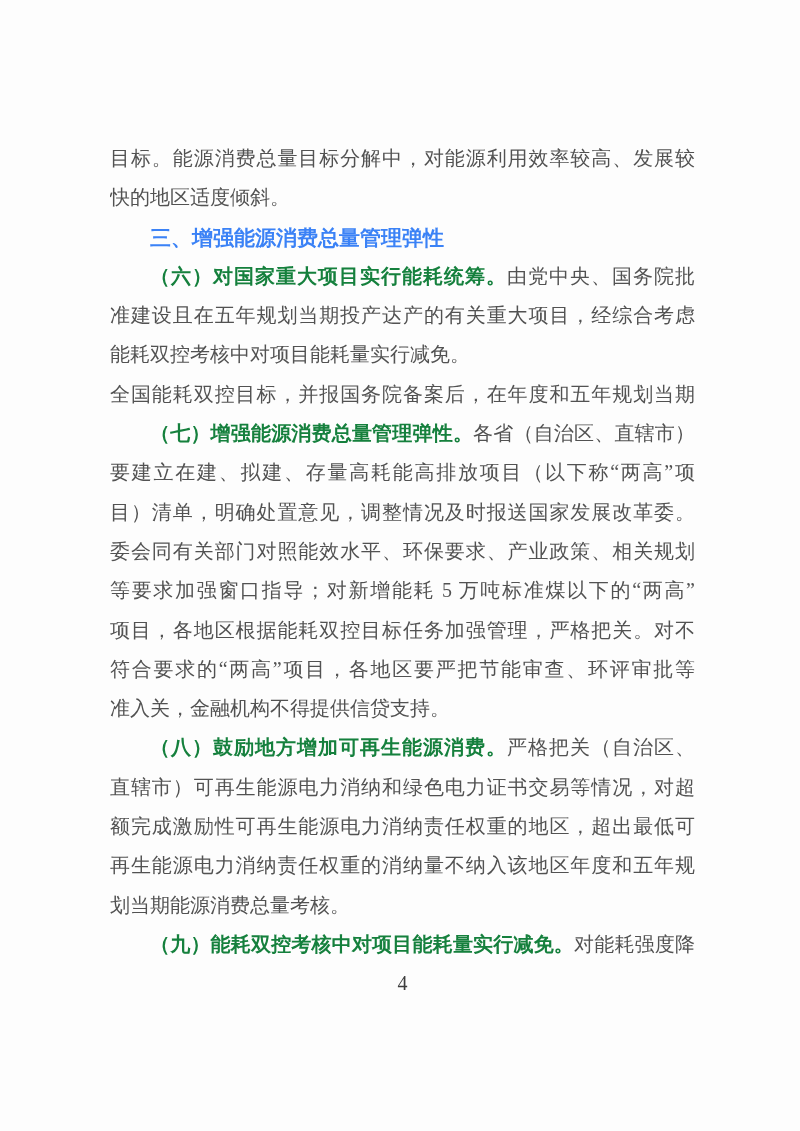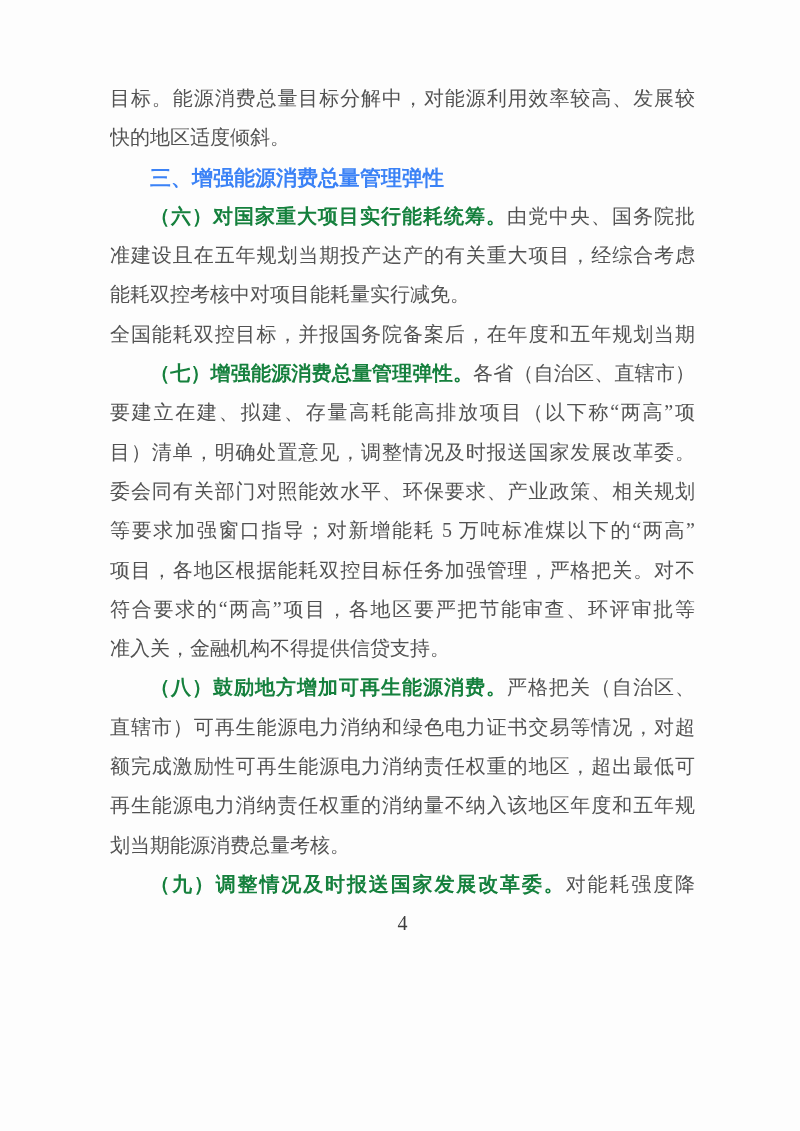--- a/index.html
+++ b/index.html
@@ -6,22 +6,23 @@
   .page {
     position: relative;
     width: 800px;
     height: 1131px;
     background: #fdfdfd;
     font-family: "Liberation Serif", "DejaVu Serif", serif;
     overflow: hidden;
     box-sizing: border-box;
   }
   .content {
-    padding: 79px 105px 0 110px;
+    padding: 103px 105px 0 110px;
     box-sizing: border-box;
+    margin-top: 36px;
   }
   .line {
     font-size: 20px;
     line-height: 39.3px;
     height: 39.3px;
     color: #525252;
     text-align: justify;
     text-align-last: justify;
     overflow: hidden;
     white-space: nowrap;
@@ -87,19 +88,19 @@
 
     <div class="paragraph">
       <div class="line indent"><span class="lead">（八）鼓励地方增加可再生能源消费。</span><span>严格把关（自治区、</span></div>
       <div class="line"><span>直辖市）可再生能源电力消纳和绿色电力证书交易等情况，对超</span></div>
       <div class="line"><span>额完成激励性可再生能源电力消纳责任权重的地区，超出最低可</span></div>
       <div class="line"><span>再生能源电力消纳责任权重的消纳量不纳入该地区年度和五年规</span></div>
       <div class="line last"><span>划当期能源消费总量考核。</span></div>
     </div>
 
     <div class="paragraph">
-      <div class="line indent"><span class="lead">（九）调整情况及时报送国家发展改革委。</span><span>对能耗强度降</span></div>
+      <div class="line indent"><span class="lead">（九）能耗双控考核中对项目能耗量实行减免。</span><span>对能耗强度降</span></div>
     </div>
 
     <div class="page-number">4</div>
 
   </div>
 </div>
 
 </body></html>

